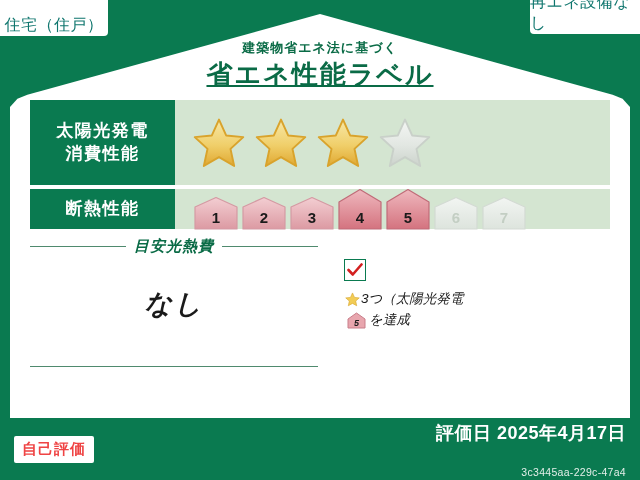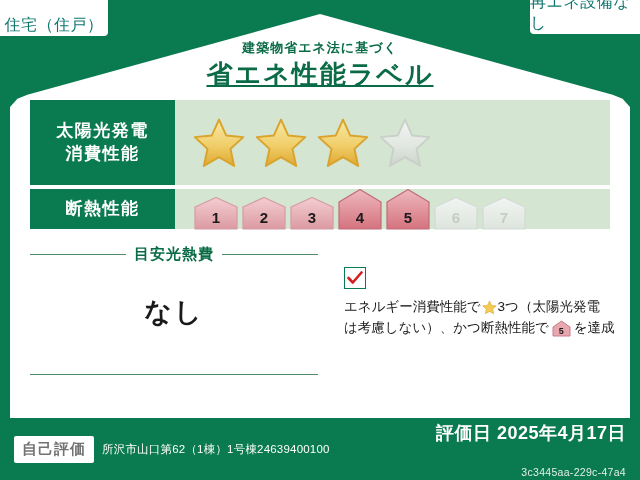--- a/index.html
+++ b/index.html
@@ -143,21 +143,22 @@
     font-size: 15px;
     font-weight: bold;
     line-height: 1;
   }
   .grade.on  .num { color: #1a1a1a; }
   .grade.off .num { color: #c3cec3; }
 
   
   #lower {
     display: flex;
-    margin-top: 12px;
+    margin-top: 4px;
+    font-style: italic;
   }
   #lower-left {
     width: 300px;
     flex: 0 0 300px;
     padding-right: 12px;
   }
   #lower-right {
     flex: 1 1 auto;
     padding-left: 14px;
     padding-top: 24px;
@@ -241,21 +242,21 @@
     height: 62px;
     z-index: 30;
     display: flex;
     align-items: center;
     padding: 0 14px;
     color: #ffffff;
   }
   #footer-left { display: flex; align-items: center; gap: 8px; flex: 1 1 auto; }
   #self-eval {
     background: #ffffff;
-    color: #737373;
+    color: #ef4444;
     font-weight: bold;
     font-size: 15px;
     letter-spacing: 1px;
     padding: 4px 8px;
     border-radius: 2px;
   }
   #building-id { font-size: 11.5px; color: #ffffff; letter-spacing: 0.2px; }
   #footer-right { text-align: right; flex: 0 0 auto; }
   #eval-date { font-size: 18px; font-weight: bold; letter-spacing: 0.5px; }
   #doc-id { font-size: 10.5px; margin-top: 21px; color: #e3efe9; letter-spacing: 0.3px; }
@@ -442,48 +443,45 @@
         <div id="zeh-head">
           <div id="zeh-check">
             <svg width="16" height="14" viewBox="0 0 16 14" aria-hidden="true">
               <path d="M1.5 7 L5.8 11.5 L14.5 1.5" fill="none" stroke="#d32020" stroke-width="2.6" stroke-linecap="round" stroke-linejoin="round"></path>
             </svg>
           </div>
           <div id="zeh-title">ZEH水準</div>
         </div>
 
         <div class="zeh-line">
-          <span>エネルギー消費性能で</span>
           <span class="inline-star">
             <svg viewBox="0 0 24 24" width="15" height="15" aria-hidden="true">
               <polygon points="12,1.5 15.2,8.6 22.8,9.4 17.1,14.5 18.7,22 12,18.2 5.3,22 6.9,14.5 1.2,9.4 8.8,8.6" fill="#f2cc55" stroke="#d9a72e" stroke-width="1"></polygon>
             </svg>
           </span>
           <span>3つ（太陽光発電</span>
         </div>
 
         <div class="zeh-line">
-          <span>は考慮しない）、かつ断熱性能で</span>
           <span class="inline-grade">
             <svg viewBox="0 0 19 17" aria-hidden="true">
               <path d="M1 16 L1 7 L9.5 1 L18 7 L18 16 Z" fill="#e8a6ae" stroke="#c97e8a" stroke-width="1"></path>
             </svg>
             <span>5</span>
           </span>
           <span>を達成</span>
         </div>
       </div>
 
     </div>
   </div>
 
   <div id="footer">
     <div id="footer-left">
       <span id="self-eval">自己評価</span>
-      <span id="building-id">所沢市山口第62（1棟）1号棟24639400100</span>
     </div>
     <div id="footer-right">
       <div id="eval-date">評価日 2025年4月17日</div>
       <div id="doc-id">3c3445aa-229c-47a4</div>
     </div>
   </div>
 
 </div>
 
 </body></html>

